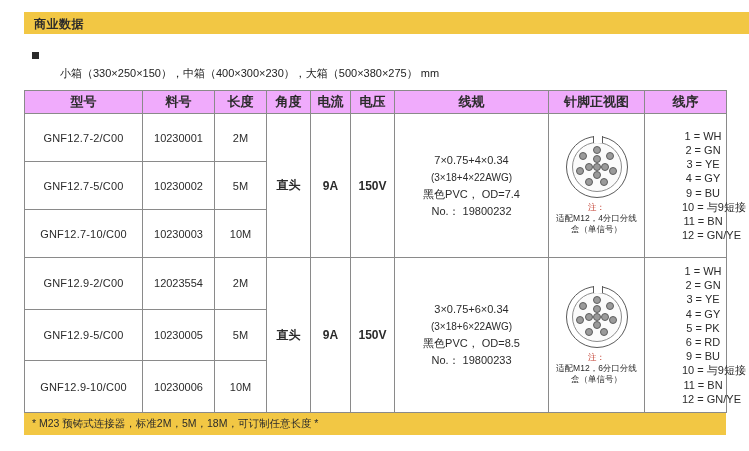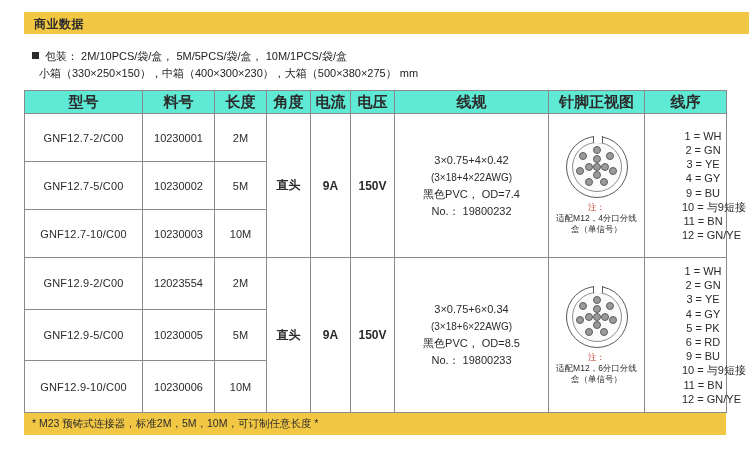--- a/index.html
+++ b/index.html
@@ -26,34 +26,34 @@
 
   
   .pack-note{
     position:absolute;left:32px;top:48px;width:700px;
     line-height:17px;font-size:11px;color:#222;
   }
   .pack-note .bullet{
     display:inline-block;width:7px;height:7px;background:#2b2b2b;
     margin-right:6px;position:relative;top:-1px;
   }
-  .pack-note .line2{display:block;margin-left:7px;}
+  .pack-note .line2{display:block;margin-left:28px;}
 
   
   table.spec{
     position:absolute;left:24px;top:90px;
     width:702px;
     border-collapse:collapse;
     table-layout:fixed;
   }
   table.spec th{
-    background:#5eead4;
+    background:#f0abfc;
     border:1px solid #8a8a8a;
     height:22px;
-    font-size:15px;font-weight:bold;color:#2b2b2b;
+    font-size:13px;font-weight:bold;color:#2b2b2b;
     text-align:center;
     padding:0;
   }
   table.spec td{
     border:1px solid #8a8a8a;
     text-align:center;
     vertical-align:middle;
     padding:6px 2px;
     font-size:11px;
     color:#2b2b2b;
@@ -133,21 +133,21 @@
 </head>
 <body>
 
 <div class="page">
 
   <div class="header-bar">
     <div class="title">商业数据</div>
   </div>
 
   <div class="pack-note">
-    <span class="bullet"></span><span>包装： 2M/10PCS/袋/盒， 5M/5PCS/袋/盒， 10M/1PCS/袋/盒</span>
+    <span class="bullet"></span>
     <span class="line2">小箱（330×250×150），中箱（400×300×230），大箱（500×380×275） mm</span>
   </div>
 
   <table class="spec">
     <colgroup>
       <col class="c-model">
         <col class="c-part">
         <col class="c-len">
         <col class="c-ang">
       <col class="c-cur">
@@ -174,21 +174,21 @@
       <tr class="row-model">
         <td><span class="model-txt">GNF12.7-2/C00</span></td>
         <td>10230001</td>
         <td><span class="len-txt">2M</span></td>
 
         <td rowspan="3"><span class="ang-txt">直头</span></td>
         <td rowspan="3"><span class="ang-txt">9A</span></td>
         <td rowspan="3"><span class="ang-txt">150V</span></td>
 
         <td rowspan="3" class="wire-cell">
-          <div>3×0.75+4×0.42</div>
+          <div>7×0.75+4×0.34</div>
           <div class="w-sub">(3×18+4×22AWG)</div>
           <div>黑色PVC， OD=7.4</div>
           <div>No.： 19800232</div>
         </td>
 
         <td rowspan="3" class="pin-cell">
           <div class="pin-wrap">
             <div class="conn" id="conn1">
               <div class="inner"></div>
               <div class="key"></div>
@@ -295,16 +295,16 @@
       </tr>
       <tr class="row-model">
         <td><span class="model-txt">GNF12.9-10/C00</span></td>
         <td>10230006</td>
         <td><span class="len-txt">10M</span></td>
       </tr>
     </tbody>
   </table>
 
   <div class="footer-note">
-    <span>* M23 预铸式连接器，标准2M，5M，10M，可订制任意长度 *</span>
+    <span>* M23 预铸式连接器，标准2M，5M，18M，可订制任意长度 *</span>
   </div>
 
 </div>
 
 </body></html>

